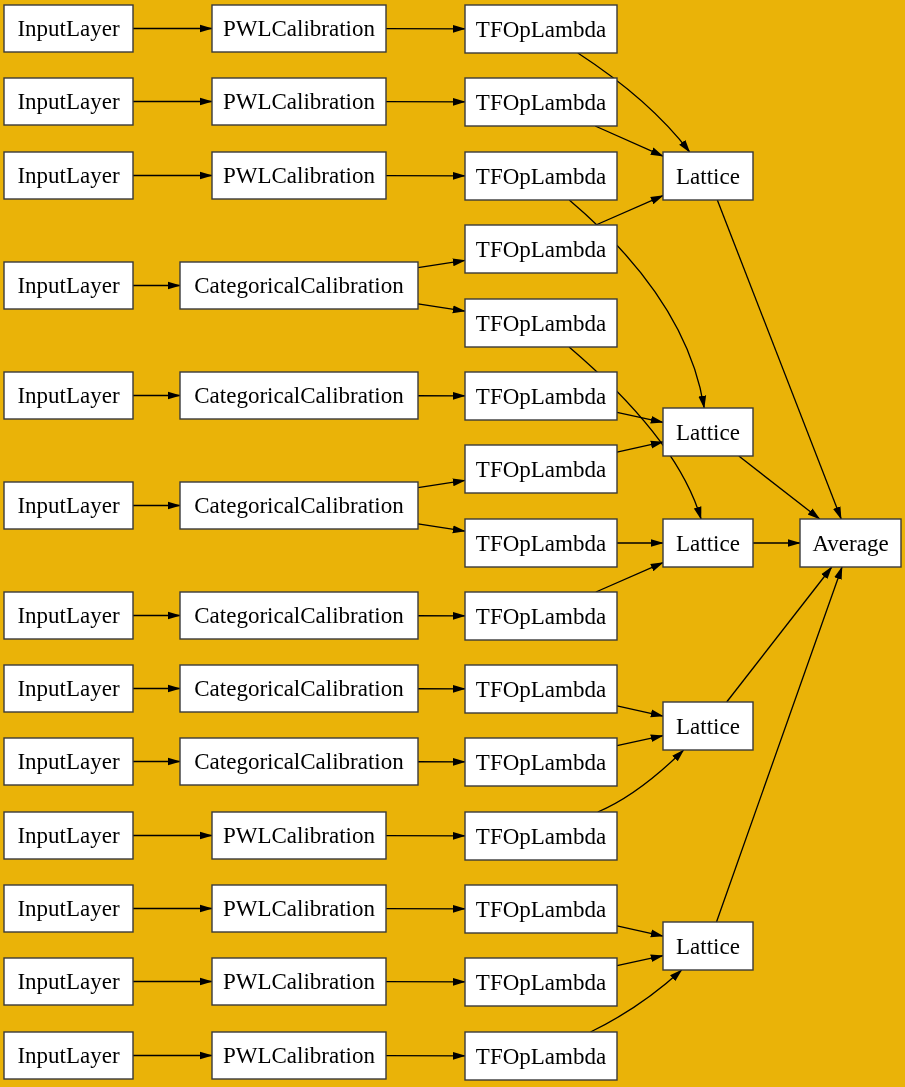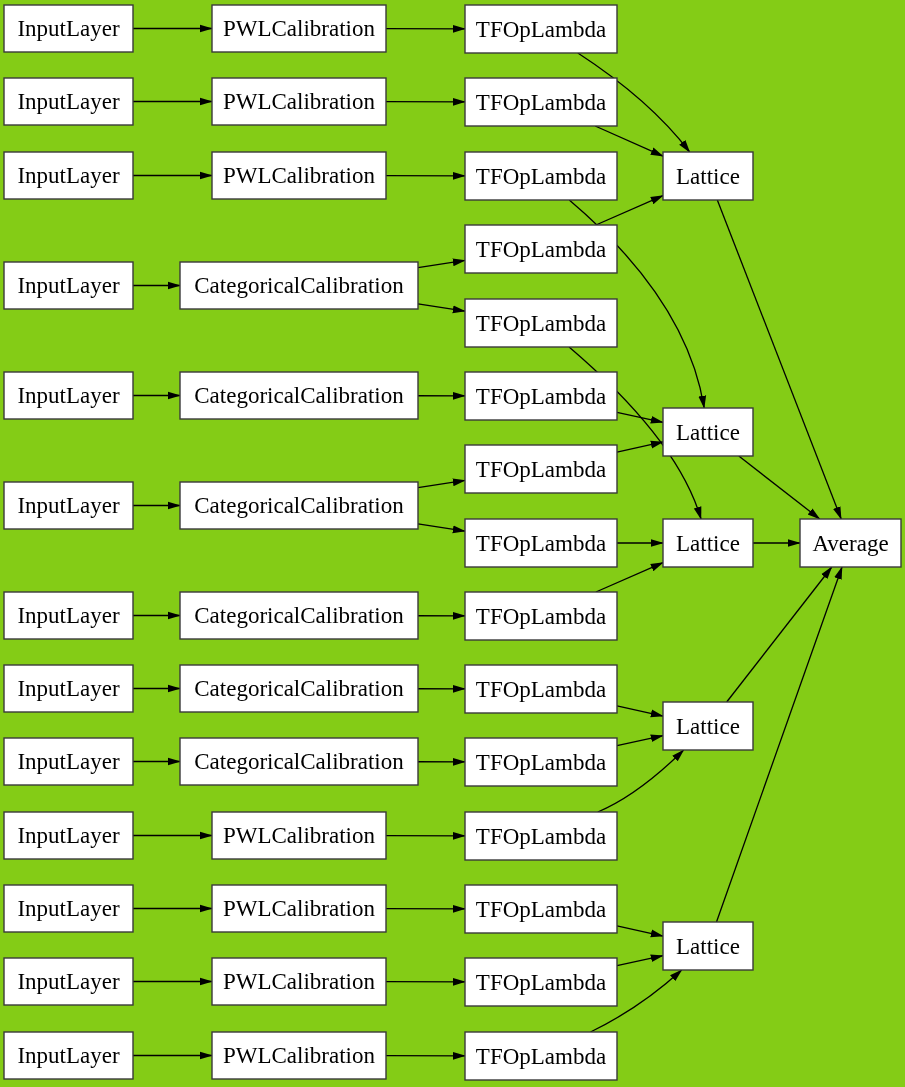--- a/index.html
+++ b/index.html
@@ -3,21 +3,21 @@
 <meta charset="utf-8">
 <style>
   html, body {
     margin: 0;
     padding: 0;
     background: #ffffff;
   }
   .canvas-wrap {
     width: 905px;
     height: 1087px;
-    background: #84cc16;
+    background: #eab308;
     position: relative;
   }
   svg {
     display: block;
   }
   .node-box {
     fill: #ffffff;
     stroke: #3a3a3a;
     stroke-width: 1.4;
   }

